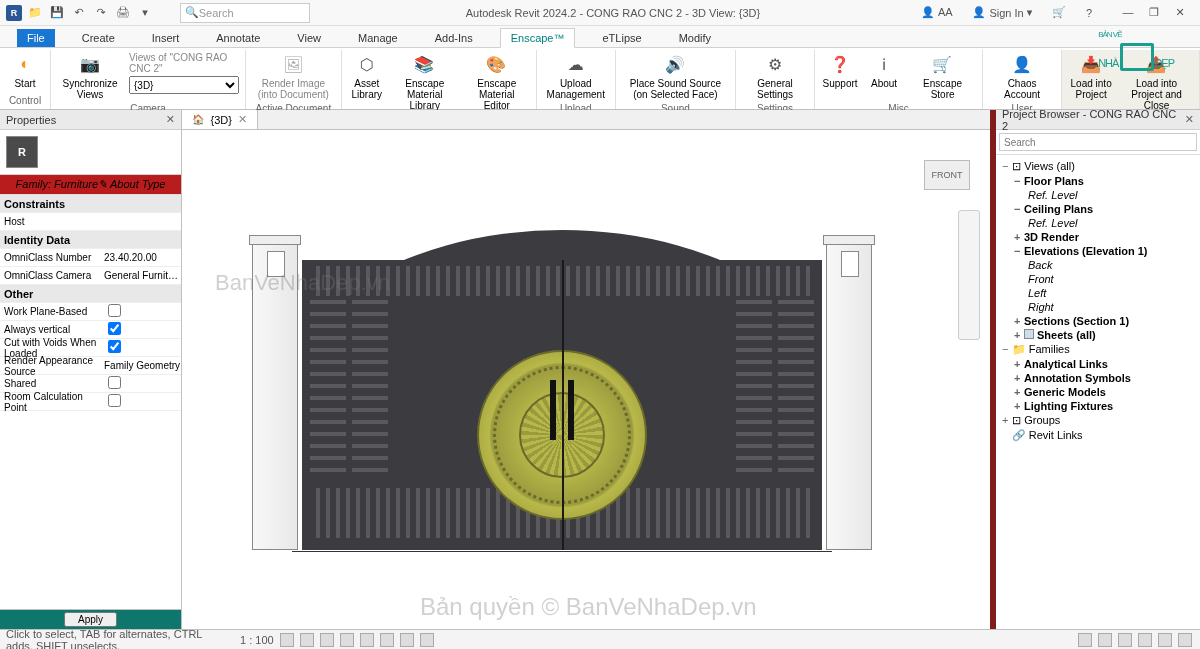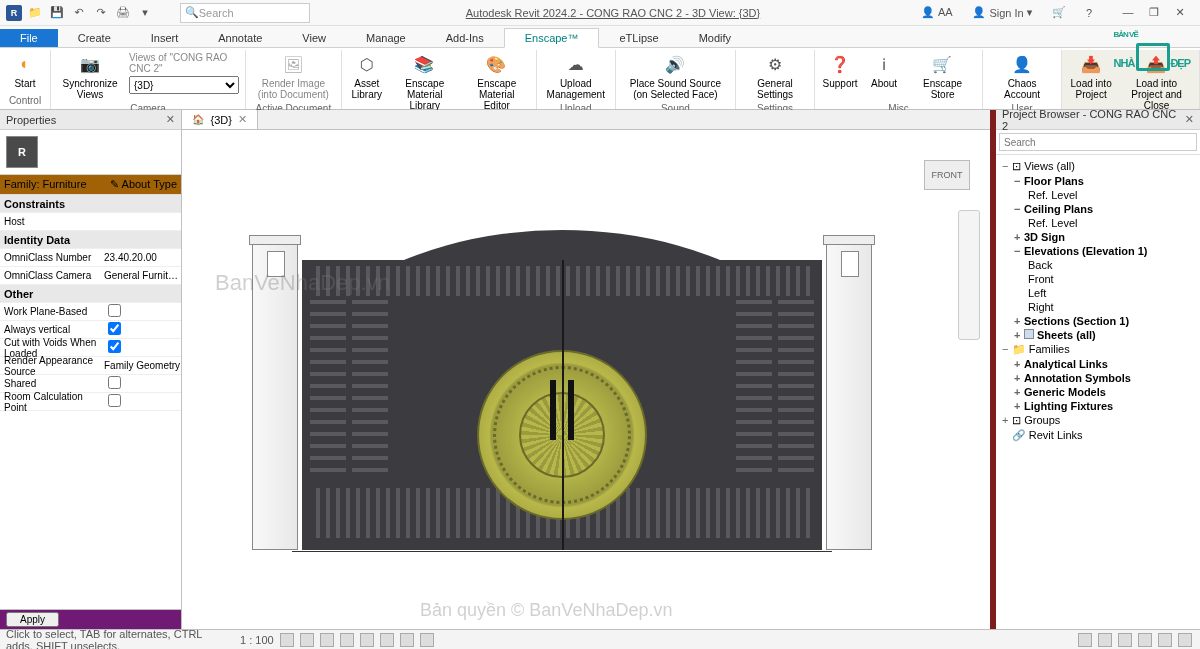--- a/index.html
+++ b/index.html
@@ -4,69 +4,69 @@
 <style>
 * { margin: 0; padding: 0; box-sizing: border-box; font-family: "Segoe UI", Arial, sans-serif; font-size: 11px; }
 body { width: 1200px; height: 649px; background: #fff; overflow: hidden; position: relative; }
 
 
 .titlebar { height: 26px; background: #f8f8f8; display: flex; align-items: center; border-bottom: 1px solid #e0e0e0; }
 .titlebar .qat { display: flex; align-items: center; gap: 4px; padding: 0 6px; }
 .titlebar .qat-icon { width: 16px; height: 16px; background: #2b5797; border-radius: 2px; color: #fff; font-size: 9px; font-weight: bold; display: flex; align-items: center; justify-content: center; }
 .titlebar .qat-btn { width: 18px; height: 18px; display: flex; align-items: center; justify-content: center; color: #555; cursor: pointer; }
 .titlebar .search { flex: 0 0 130px; height: 20px; border: 1px solid #ccc; background: #fff; margin-left: 20px; display: flex; align-items: center; padding: 0 4px; color: #999; }
-.titlebar .title { flex: 1; text-align: center; color: #555; font-size: 11px; text-decoration: underline; }
+.titlebar .title { flex: 1; text-align: center; color: #555; font-size: 11px; }
 .titlebar .right { display: flex; align-items: center; gap: 8px; padding-right: 8px; }
 .titlebar .right .btn { padding: 2px 6px; color: #555; display: flex; align-items: center; gap: 3px; }
 .titlebar .wincontrols { display: flex; gap: 2px; margin-left: 10px; }
 .titlebar .wincontrols span { width: 24px; text-align: center; color: #555; cursor: pointer; }
 
 
 .ribbon-tabs { height: 22px; background: #f8f8f8; display: flex; align-items: flex-end; border-bottom: 1px solid #d0d0d0; }
-.ribbon-tabs .tab { padding: 3px 20px; font-size: 11px; color: #333; cursor: pointer; }
+.ribbon-tabs .tab { padding: 3px 10px; font-size: 11px; color: #333; cursor: pointer; margin-left: 17px; }
 .ribbon-tabs .tab.file { background: #1976d2; color: #fff; }
 .ribbon-tabs .tab.active { background: #fff; border: 1px solid #d0d0d0; border-bottom: 1px solid #fff; position: relative; top: 1px; color: #008080; }
 
 
 .ribbon { height: 62px; background: #fff; border-bottom: 1px solid #c0c0c0; display: flex; padding-top: 2px; }
 .ribbon-group { display: flex; flex-direction: column; justify-content: space-between; border-right: 1px solid #e0e0e0; padding: 0 4px 2px 4px; }
 .ribbon-group-items { display: flex; gap: 2px; flex: 1; align-items: flex-start; }
 .ribbon-group-label { text-align: center; font-size: 10px; color: #666; padding: 1px 0; }
 .ribbon-btn { display: flex; flex-direction: column; align-items: center; padding: 2px 4px; cursor: pointer; min-width: 42px; }
 .ribbon-btn .icon { width: 24px; height: 24px; display: flex; align-items: center; justify-content: center; font-size: 16px; color: #555; }
 .ribbon-btn .label { font-size: 10px; text-align: center; line-height: 1.1; margin-top: 2px; }
 .ribbon-btn.wide { min-width: 70px; }
 .ribbon-btn.dim { opacity: 0.5; }
 .ribbon-combo { display: flex; flex-direction: column; gap: 2px; padding: 2px; }
 .ribbon-combo-label { font-size: 10px; color: #888; }
 .ribbon-combo select { width: 110px; font-size: 10px; height: 18px; }
 
 
-.brand-logo { position: absolute; top: 30px; right: 10px; font-size: 18px; font-weight: bold; letter-spacing: -1px; }
+.brand-logo { position: absolute; top: 30px; right: 26px; font-size: 18px; font-weight: normal; letter-spacing: -1px; }
 .brand-logo .t1 { color: #1a9e8e; }
 .brand-logo .t2 { color: #1a9e8e; }
 .brand-logo .house { display: inline-block; width: 34px; height: 28px; border: 3px solid #1a9e8e; border-radius: 2px; position: relative; top: 4px; margin-left: 2px; }
 
 
 .main-area { position: absolute; top: 110px; bottom: 20px; left: 0; right: 0; display: flex; }
 
 
 .panel { background: #f8f8f8; border-right: 1px solid #c0c0c0; display: flex; flex-direction: column; }
 .panel-left { width: 182px; }
 .panel-right { width: 210px; border-right: none; border-left: 6px solid #7f1d1d; }
 .panel-header { height: 20px; background: #eaeaea; padding: 3px 6px; font-size: 11px; color: #333; border-bottom: 1px solid #d0d0d0; display: flex; justify-content: space-between; align-items: center; }
 .panel-header .close { cursor: pointer; color: #666; }
 .prop-type { display: flex; align-items: center; gap: 8px; padding: 6px; background: #fff; border-bottom: 1px solid #d0d0d0; }
 .prop-type .thumb { width: 32px; height: 32px; background: #4a4a4a; border: 1px solid #888; display: flex; align-items: center; justify-content: center; color: #fff; font-weight: bold; }
 .prop-row { display: flex; height: 18px; border-bottom: 1px solid #eee; align-items: center; background: #fff; }
 .prop-row.head { background: #e8e8e8; font-weight: bold; padding: 2px 4px; }
 .prop-row .k { flex: 0 0 100px; padding-left: 4px; font-size: 10px; }
 .prop-row .v { flex: 1; font-size: 10px; padding-left: 4px; overflow: hidden; white-space: nowrap; text-overflow: ellipsis; }
 .prop-row input[type=checkbox] { margin-left: 4px; }
-.prop-footer { height: 20px; border-top: 1px solid #c0c0c0; display: flex; justify-content: flex-start; padding: 2px 6px; background: #701a75; }
+.prop-footer { height: 20px; border-top: 1px solid #c0c0c0; display: flex; justify-content: center; padding: 2px 6px; background: #0f766e; }
 .prop-footer button { font-size: 10px; padding: 0 12px; }
 
 
 .canvas-wrap { flex: 1; display: flex; flex-direction: column; background: #fff; position: relative; }
 .doc-tabs { height: 20px; background: #f0f0f0; display: flex; border-bottom: 1px solid #c0c0c0; }
 .doc-tab { padding: 2px 10px; background: #fff; border-right: 1px solid #c0c0c0; font-size: 10px; display: flex; align-items: center; gap: 6px; }
 .doc-tab .x { color: #888; cursor: pointer; }
 .canvas { flex: 1; position: relative; background: #fff; overflow: hidden; }
 
 
@@ -93,40 +93,40 @@
 .deco-side { position: absolute; top: 40px; bottom: 70px; width: 36px; background: repeating-linear-gradient(0deg, #3c3c40 0 8px, #5a5a5e 8px 12px); }
 .deco-side.l1 { left: 8px; } .deco-side.l2 { left: 50px; }
 .deco-side.r1 { right: 8px; } .deco-side.r2 { right: 50px; }
 .ground { position: absolute; left: 40px; right: 40px; bottom: -2px; height: 1px; background: #333; }
 
 .viewcube { position: absolute; top: 30px; right: 20px; width: 46px; height: 30px; background: #eee; border: 1px solid #bbb; display: flex; align-items: center; justify-content: center; font-size: 9px; color: #666; }
 .navbar { position: absolute; top: 80px; right: 10px; width: 22px; height: 130px; background: #f4f4f4; border: 1px solid #ccc; border-radius: 3px; }
 
 .watermark { position: absolute; color: rgba(120,120,120,0.35); font-size: 22px; font-weight: 500; pointer-events: none; }
 .wm1 { top: 270px; left: 215px; }
-.wm2 { bottom: 28px; left: 420px; font-size: 18px; }
+.wm2 { bottom: 28px; left: 420px; font-size: 24px; }
 
 
 .pb-search { padding: 3px; background: #fff; border-bottom: 1px solid #ddd; }
 .pb-search input { width: 100%; height: 18px; border: 1px solid #ccc; padding: 0 4px; font-size: 10px; }
 .tree { padding: 4px 2px; font-size: 10px; background: #fff; flex: 1; overflow: auto; }
 .tree .node { padding: 1px 0 1px 4px; white-space: nowrap; }
 .tree .node .exp { display: inline-block; width: 10px; color: #666; }
 .tree .indent-1 { padding-left: 16px; font-weight: bold; }
-.tree .indent-2 { padding-left: 30px; }
+.tree .indent-2 { padding-left: 30px; font-style: italic; }
 .tree .ico { display: inline-block; width: 10px; height: 10px; margin-right: 3px; border: 1px solid #888; background: #cde; }
 
 
 .statusbar { position: absolute; bottom: 0; left: 0; right: 0; height: 20px; background: #f4f4f4; border-top: 1px solid #c0c0c0; display: flex; align-items: center; font-size: 10px; color: #555; }
 .statusbar .hint { padding-left: 6px; flex: 0 0 220px; }
 .statusbar .viewctl { display: flex; gap: 6px; padding-left: 20px; align-items: center; }
 .statusbar .right { flex: 1; display: flex; justify-content: flex-end; gap: 6px; padding-right: 8px; }
 .statusbar .ico { width: 14px; height: 14px; display: inline-block; background: #ddd; border: 1px solid #aaa; }
 
-.family-row { display: flex; padding: 3px 4px; background: #a16207; border-bottom: 1px solid #ddd; justify-content: space-between; font-size: 10px; }
+.family-row { display: flex; padding: 3px 4px; background: #b91c1c; border-bottom: 1px solid #ddd; justify-content: center; font-size: 10px; font-style: italic; }
 </style>
 </head>
 <body>
 
 <div class="titlebar">
   <div class="qat">
     <div class="qat-icon">R</div>
     <div class="qat-btn">📁</div>
     <div class="qat-btn">💾</div>
     <div class="qat-btn">↶</div>
@@ -384,21 +384,21 @@
         <span>Project Browser - CONG RAO CNC 2</span>
         <span class="close">✕</span>
       </div>
     <div class="pb-search"><input placeholder="Search" style=""></div>
     <div class="tree">
       <div class="node"><span class="exp">−</span>⊡ <span>Views (all)</span></div>
       <div class="node indent-1"><span class="exp">−</span><span>Floor Plans</span></div>
       <div class="node indent-2"><span>Ref. Level</span></div>
       <div class="node indent-1"><span class="exp">−</span><span>Ceiling Plans</span></div>
       <div class="node indent-2"><span>Ref. Level</span></div>
-      <div class="node indent-1"><span class="exp">+</span><span>3D Sign</span></div>
+      <div class="node indent-1"><span class="exp">+</span><span>3D Render</span></div>
       <div class="node indent-1"><span class="exp">−</span><span>Elevations (Elevation 1)</span></div>
       <div class="node indent-2"><span>Back</span></div>
       <div class="node indent-2"><span>Front</span></div>
       <div class="node indent-2"><span>Left</span></div>
       <div class="node indent-2"><span>Right</span></div>
       <div class="node indent-1"><span class="exp">+</span><span>Sections (Section 1)</span></div>
       <div class="node indent-1"><span class="exp">+</span><span class="ico"></span><span>Sheets (all)</span></div>
       <div class="node"><span class="exp">−</span>📁 <span>Families</span></div>
       <div class="node indent-1"><span class="exp">+</span><span>Analytical Links</span></div>
       <div class="node indent-1"><span class="exp">+</span><span>Annotation Symbols</span></div>

